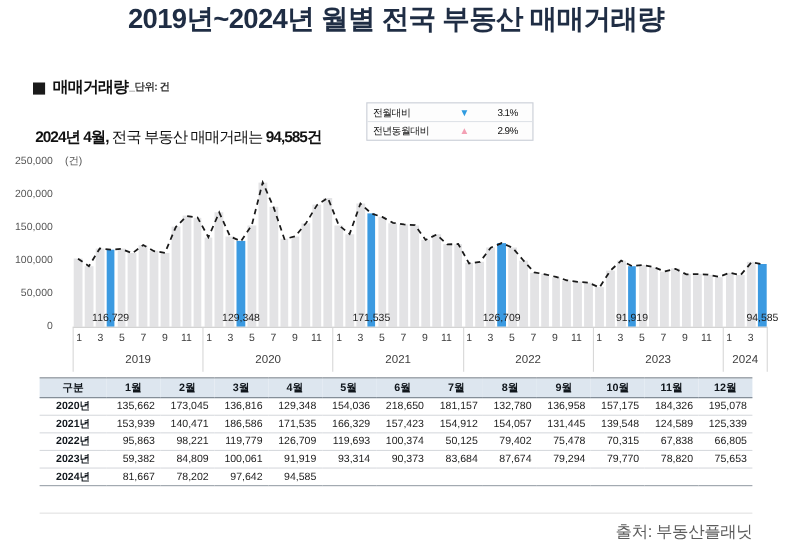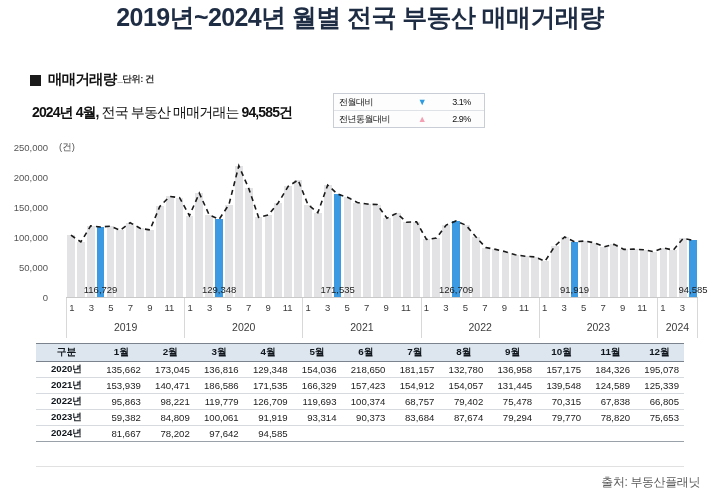--- a/index.html
+++ b/index.html
@@ -56,21 +56,21 @@
     font-weight: bold;
     color: #333;
     letter-spacing: -0.5px;
     margin-left: 1px;
   }
 
   
   .subtitle {
     position: absolute;
     left: 32px;
-    top: 104px;
+    top: 116px;
     font-size: 14px;
     color: #111;
     letter-spacing: -0.9px;
     white-space: nowrap;
   }
   .subtitle .strong {
     font-weight: bold;
   }
   .subtitle .lead {
     font-weight: bold;
@@ -298,23 +298,23 @@
   .footer-rule {
     position: absolute;
     left: 36px;
     top: 466px;
     width: 648px;
     height: 1px;
     background: #e1e1e1;
   }
   .source {
     position: absolute;
-    right: 20px;
+    right: 36px;
     top: 474px;
-    font-size: 12px;
+    font-size: 15px;
     color: #5c5c5c;
     letter-spacing: -0.4px;
   }
 </style>
 </head>
 <body>
 
 <div class="page-title">2019년~2024년 월별 전국 부동산 매매거래량</div>
 
 <div class="section-label">
@@ -719,21 +719,21 @@
         <td>125,339</td>
       </tr>
       <tr>
         <th>2022년</th>
         <td>95,863</td>
         <td>98,221</td>
         <td>119,779</td>
         <td>126,709</td>
         <td>119,693</td>
         <td>100,374</td>
-        <td>68,757</td>
+        <td>50,125</td>
         <td>79,402</td>
         <td>75,478</td>
         <td>70,315</td>
         <td>67,838</td>
         <td>66,805</td>
       </tr>
       <tr>
         <th>2023년</th>
         <td>59,382</td>
         <td>84,809</td>

